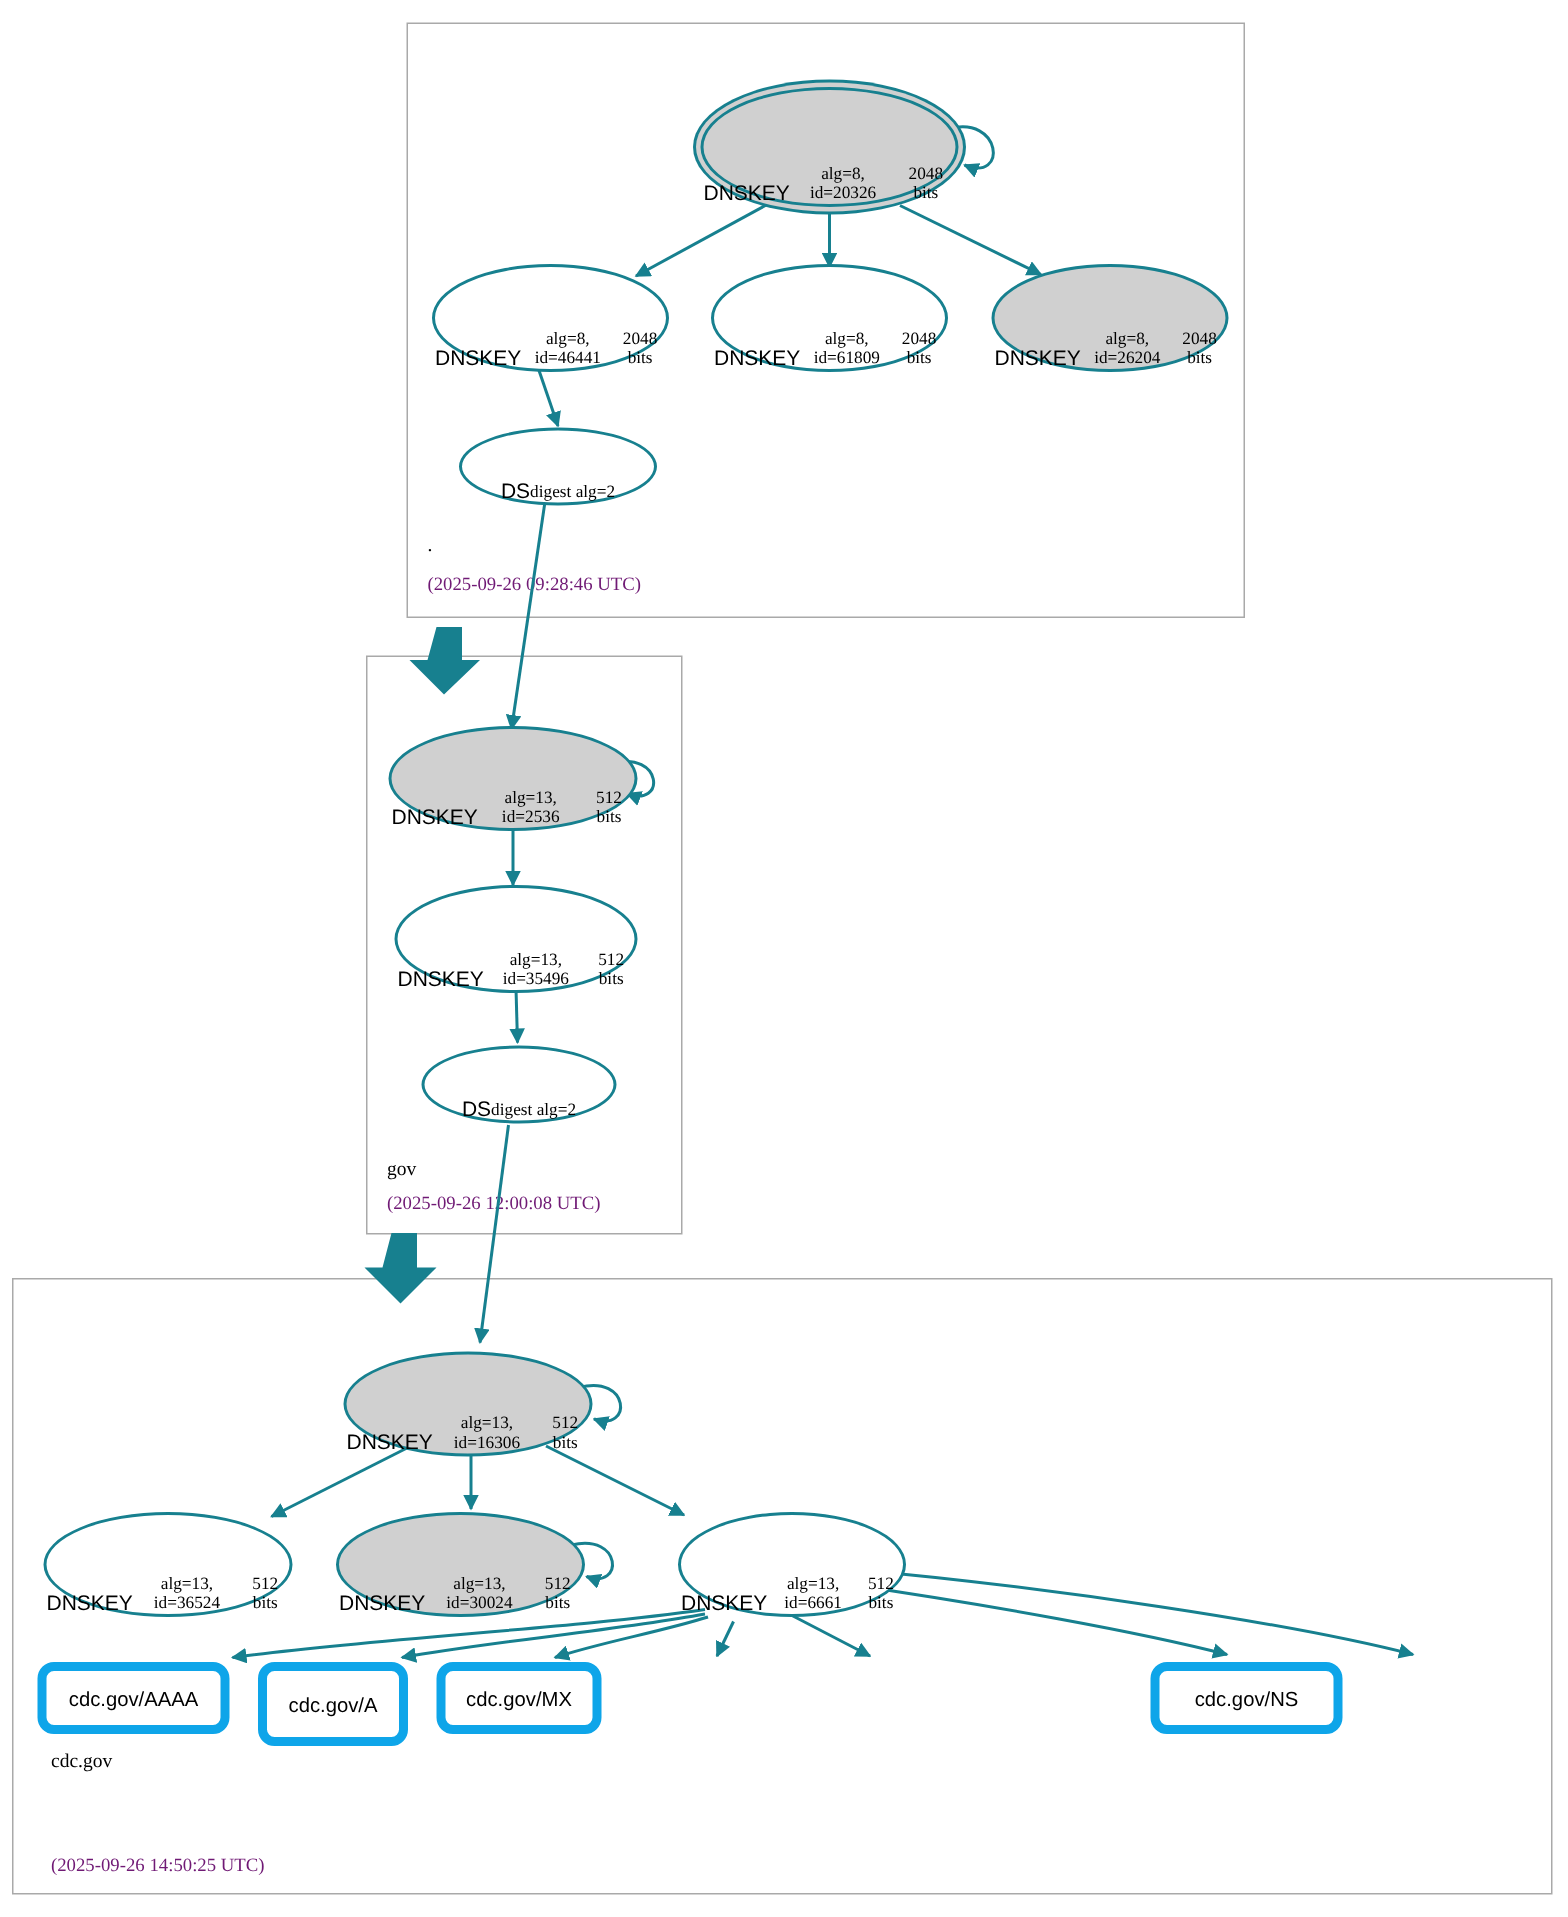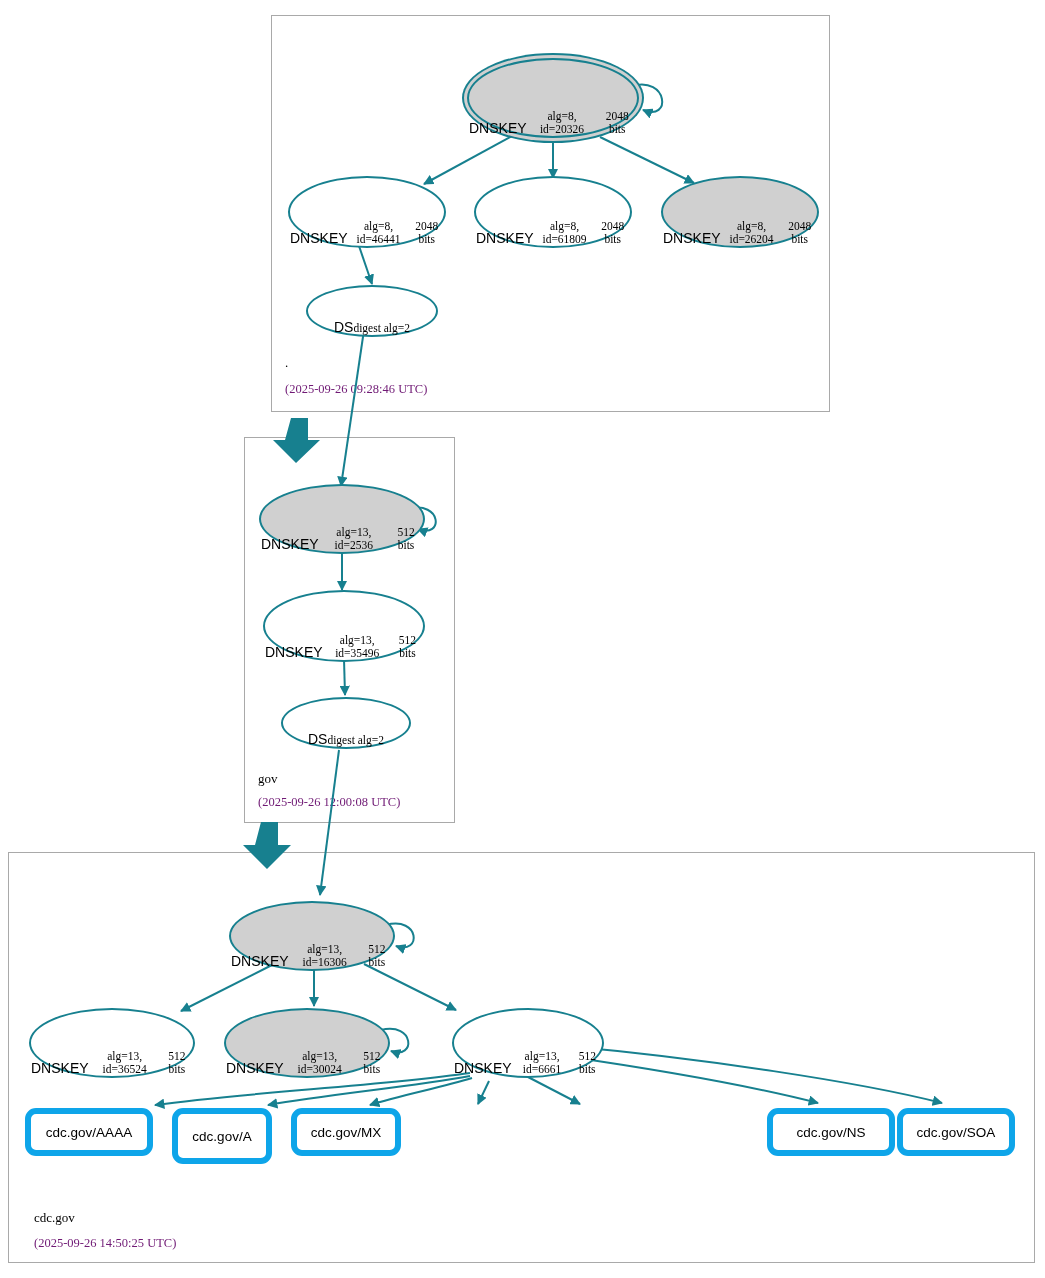--- a/index.html
+++ b/index.html
@@ -208,21 +208,21 @@
     <span class="n-sub">alg=13, id=35496</span>
     <span class="n-sub">512 bits</span>
   </div>
 
   <div class="node" style="left:281px; top:697px; width:130px; height:52px;">
     <span class="n-title">DS</span>
     <span class="n-sub">digest alg=2</span>
   </div>
 
   <div class="cluster" style="left:8px; top:852px; width:1027px; height:411px;"></div>
-  <div class="cluster-label" style="left:34px; top:1210px;">cdc.gov</div>
+  <div class="cluster-label" style="left:34px; top:1166px;">cdc.gov</div>
   <div class="cluster-time" style="left:34px; top:1236px;">(2025-09-26 14:50:25 UTC)</div>
 
   <div class="node secure" style="left:229px; top:901px; width:166px; height:70px;">
     <span class="n-title">DNSKEY</span>
     <span class="n-sub">alg=13, id=16306</span>
     <span class="n-sub">512 bits</span>
   </div>
 
   <div class="node" style="left:29px; top:1008px; width:166px; height:70px;">
     <span class="n-title">DNSKEY</span>
@@ -247,17 +247,14 @@
   </div>
   <div class="rrset" style="left:172px; top:1108px; width:100px; height:56px;">
     <span>cdc.gov/A</span>
   </div>
   <div class="rrset" style="left:291px; top:1108px; width:110px; height:48px;">
     <span>cdc.gov/MX</span>
   </div>
   <div class="rrset" style="left:767px; top:1108px; width:128px; height:48px;">
     <span>cdc.gov/NS</span>
   </div>
-  <div class="rrset" style="left:897px; top:1108px; width:118px; height:48px;">
-    <span>cdc.gov/SOA</span>
-  </div>
 
 </div>
 
 </body></html>

